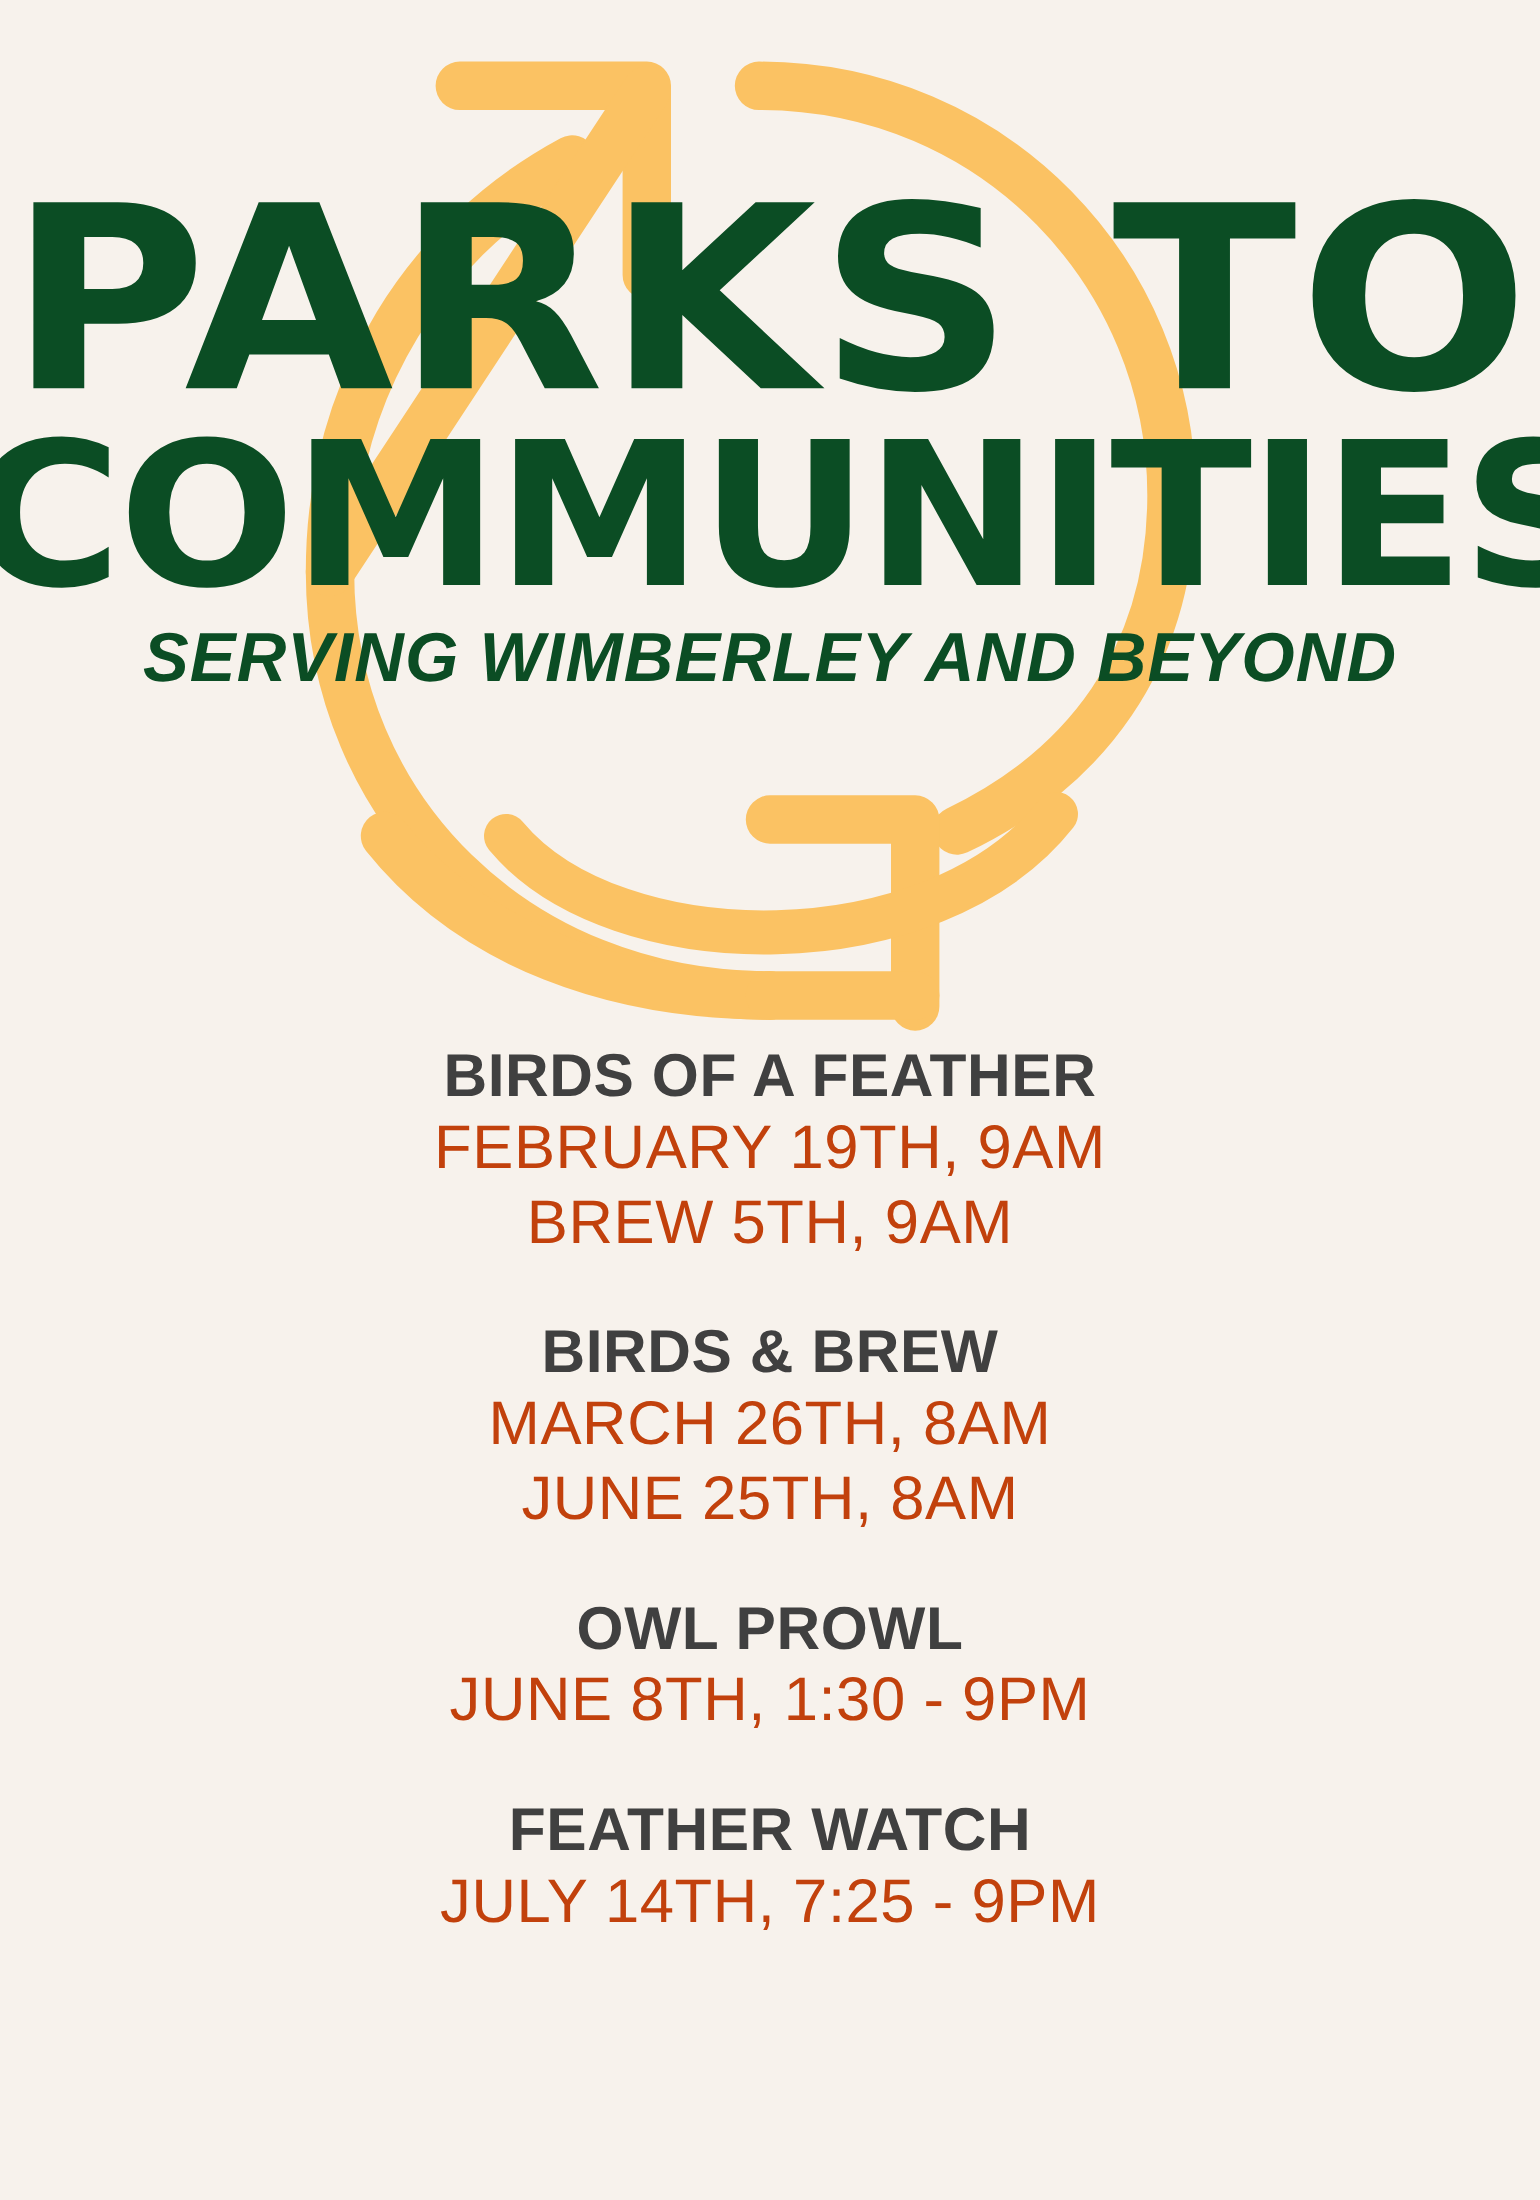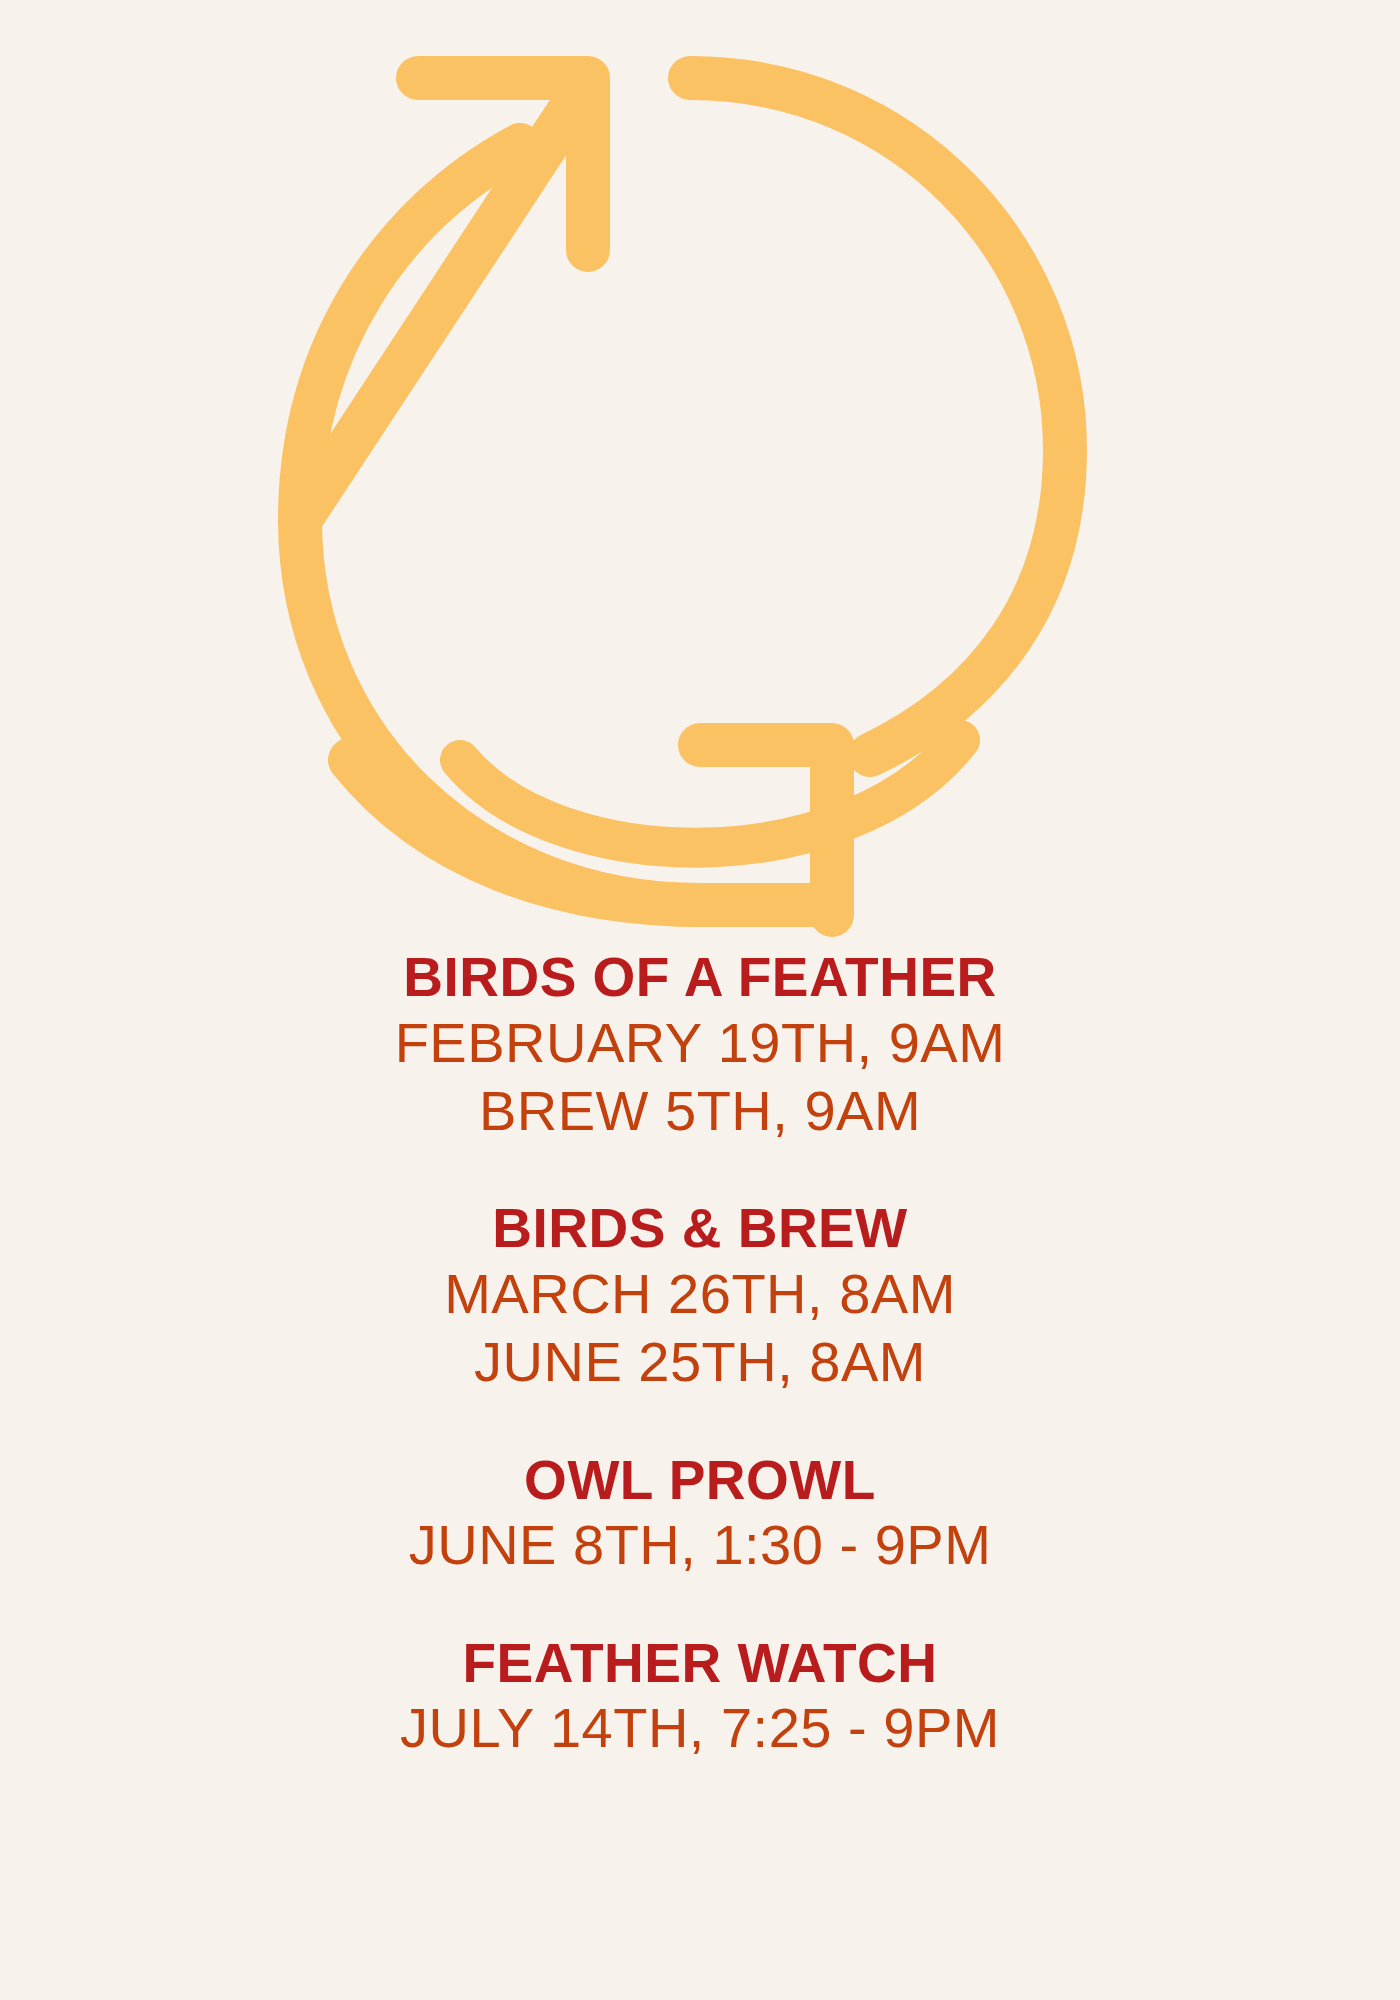--- a/index.html
+++ b/index.html
@@ -77,21 +77,21 @@
     z-index: 3;
     text-align: center;
   }
   .event {
     margin-bottom: 52px;
   }
   .event:last-child { margin-bottom: 0; }
   .event-name {
     font-family: "Liberation Sans", sans-serif;
     font-weight: bold;
-    color: #b91c1c;
+    color: #404040;
     font-size: 55px;
     letter-spacing: 0.5px;
     line-height: 1.14;
   }
   .event-date {
     font-family: "Liberation Sans", sans-serif;
     font-weight: normal;
     color: #c2410c;
     font-size: 56px;
     letter-spacing: 0.5px;
@@ -120,20 +120,25 @@
 
       <path d="M 832 915 L 832 745 L 700 745"></path>
       <path d="M 700 905 L 832 905"></path>
     </g>
 
     <g fill="none" stroke="#FBC263" stroke-width="40" stroke-linecap="round">
       <path d="M 460 760 C 560 880 850 880 960 740"></path>
     </g>
   </svg>
 
+  <div class="header">
+    <div class="title-line title-line-1">PARKS TO</div>
+    <div class="title-line title-line-2">COMMUNITIES</div>
+    <div class="subtitle">SERVING WIMBERLEY AND BEYOND</div>
+  </div>
 
   <div class="events">
       <div class="event">
         <div class="event-name">BIRDS OF A FEATHER</div>
         <div class="event-date">FEBRUARY 19TH, 9AM</div>
         <div class="event-date">BREW 5TH, 9AM</div>
       </div>
       <div class="event">
         <div class="event-name">BIRDS &amp; BREW</div>
         <div class="event-date">MARCH 26TH, 8AM</div>

